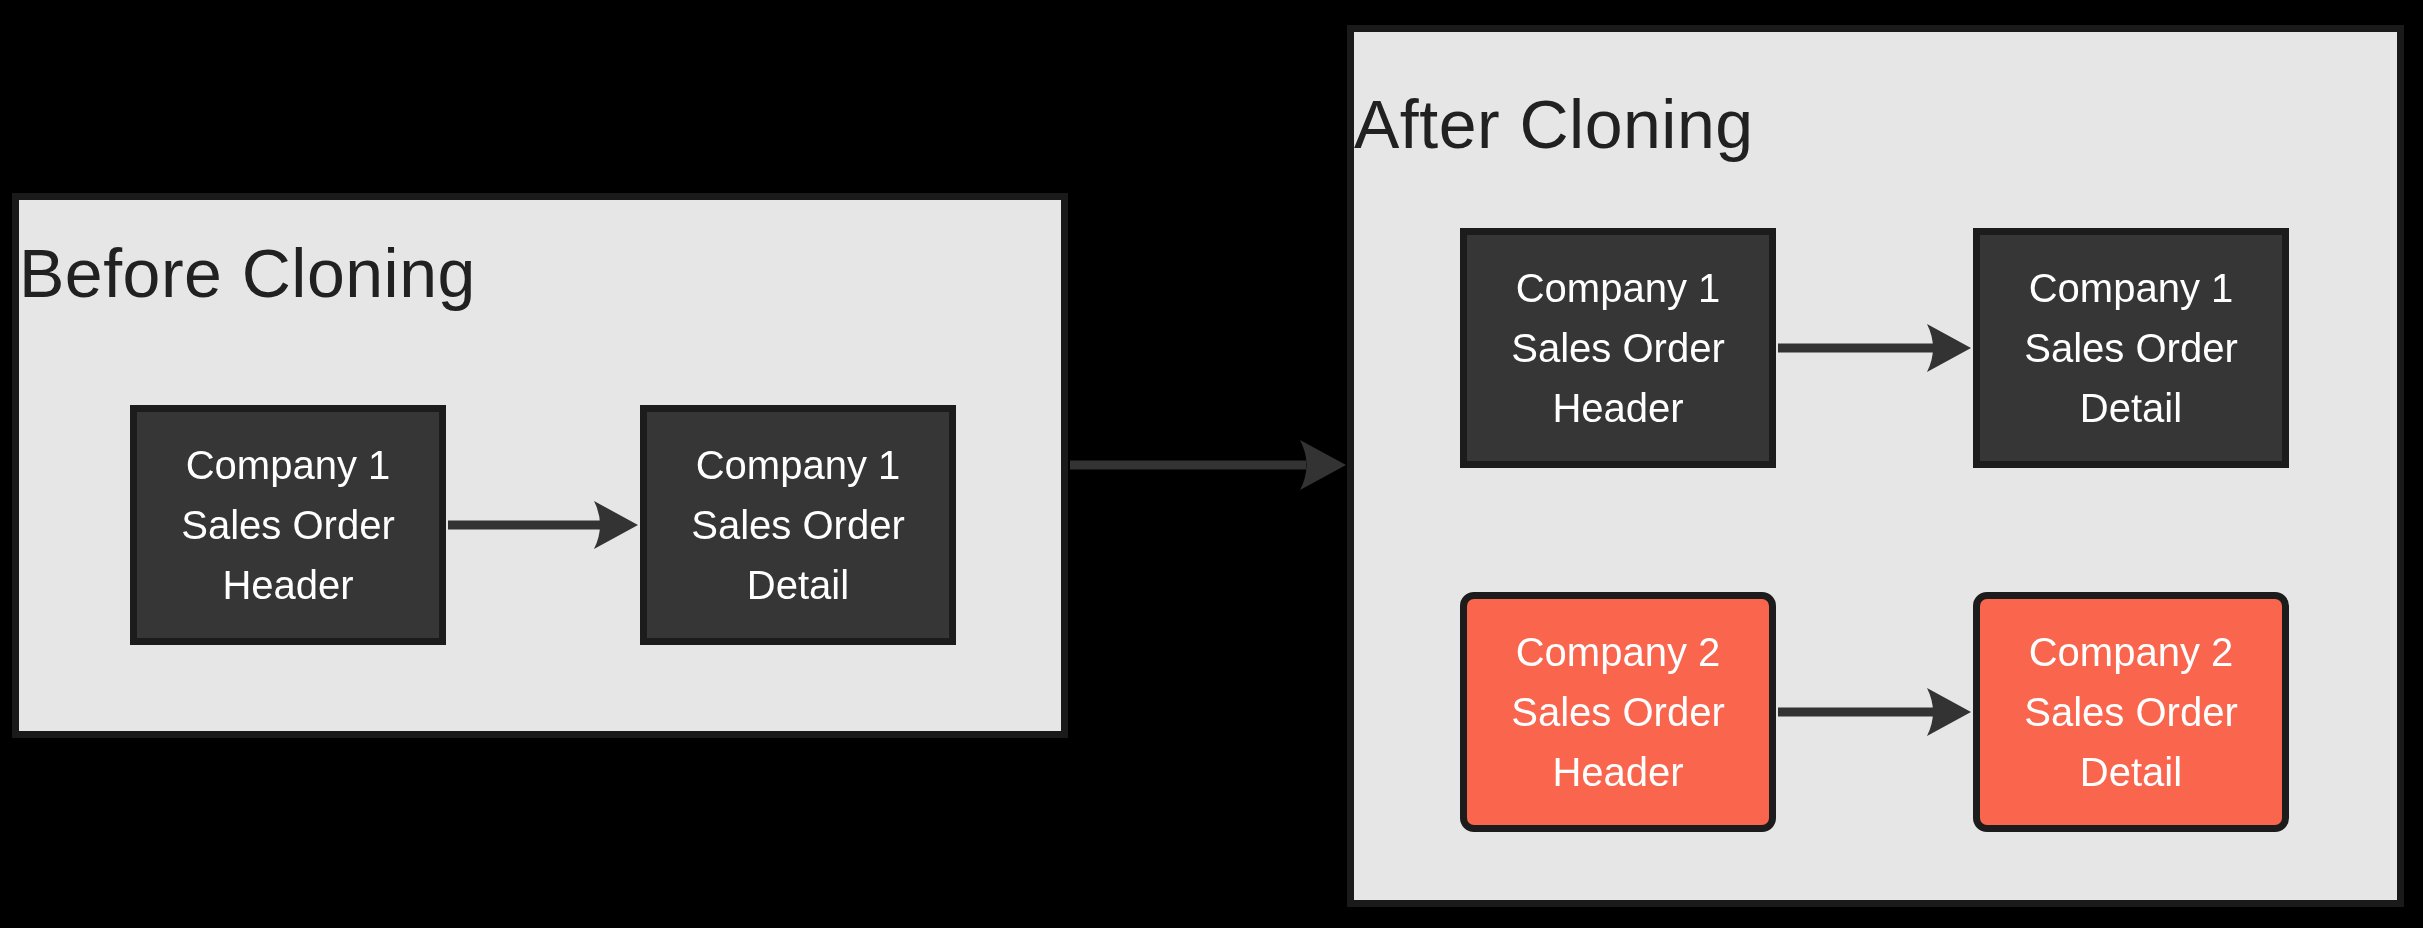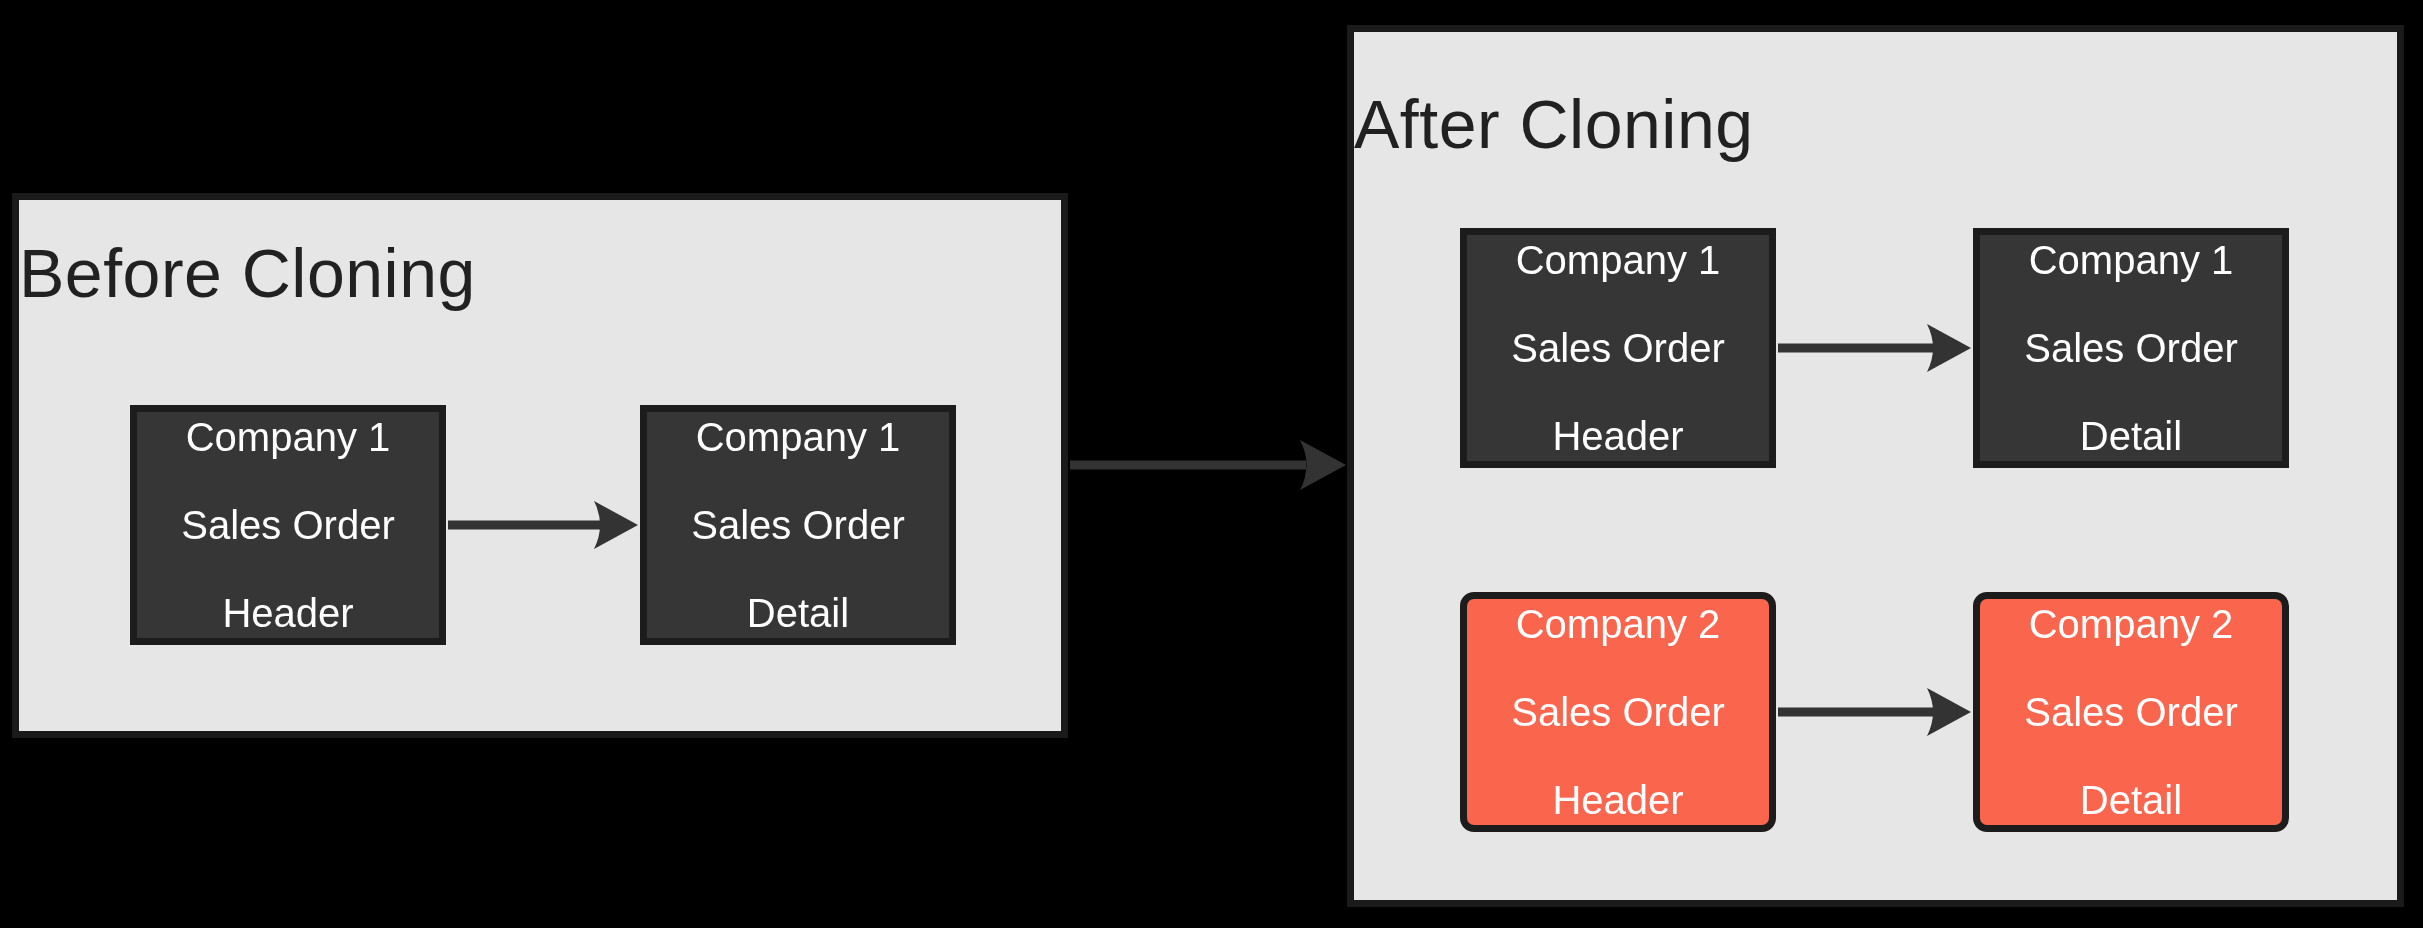--- a/index.html
+++ b/index.html
@@ -47,21 +47,20 @@
     width:316px;height:240px;
     border:7px solid var(--box-border);
     display:flex;
     flex-direction:column;
     align-items:center;
     justify-content:center;
     text-align:center;
     color:var(--box-text);
     font-size:40px;
     line-height:1.5;
-    gap:28px;
   }
   .node.dark{background:var(--dark-box-fill);}
   .node.accent{background:var(--accent-box-fill);border-radius:14px;}
 
   
   .panel-before .node-a{left:111px;top:205px;}
   .panel-before .node-b{left:621px;top:205px;}
 
   
   .panel-after .row1.node-a{left:106px;top:196px;}

